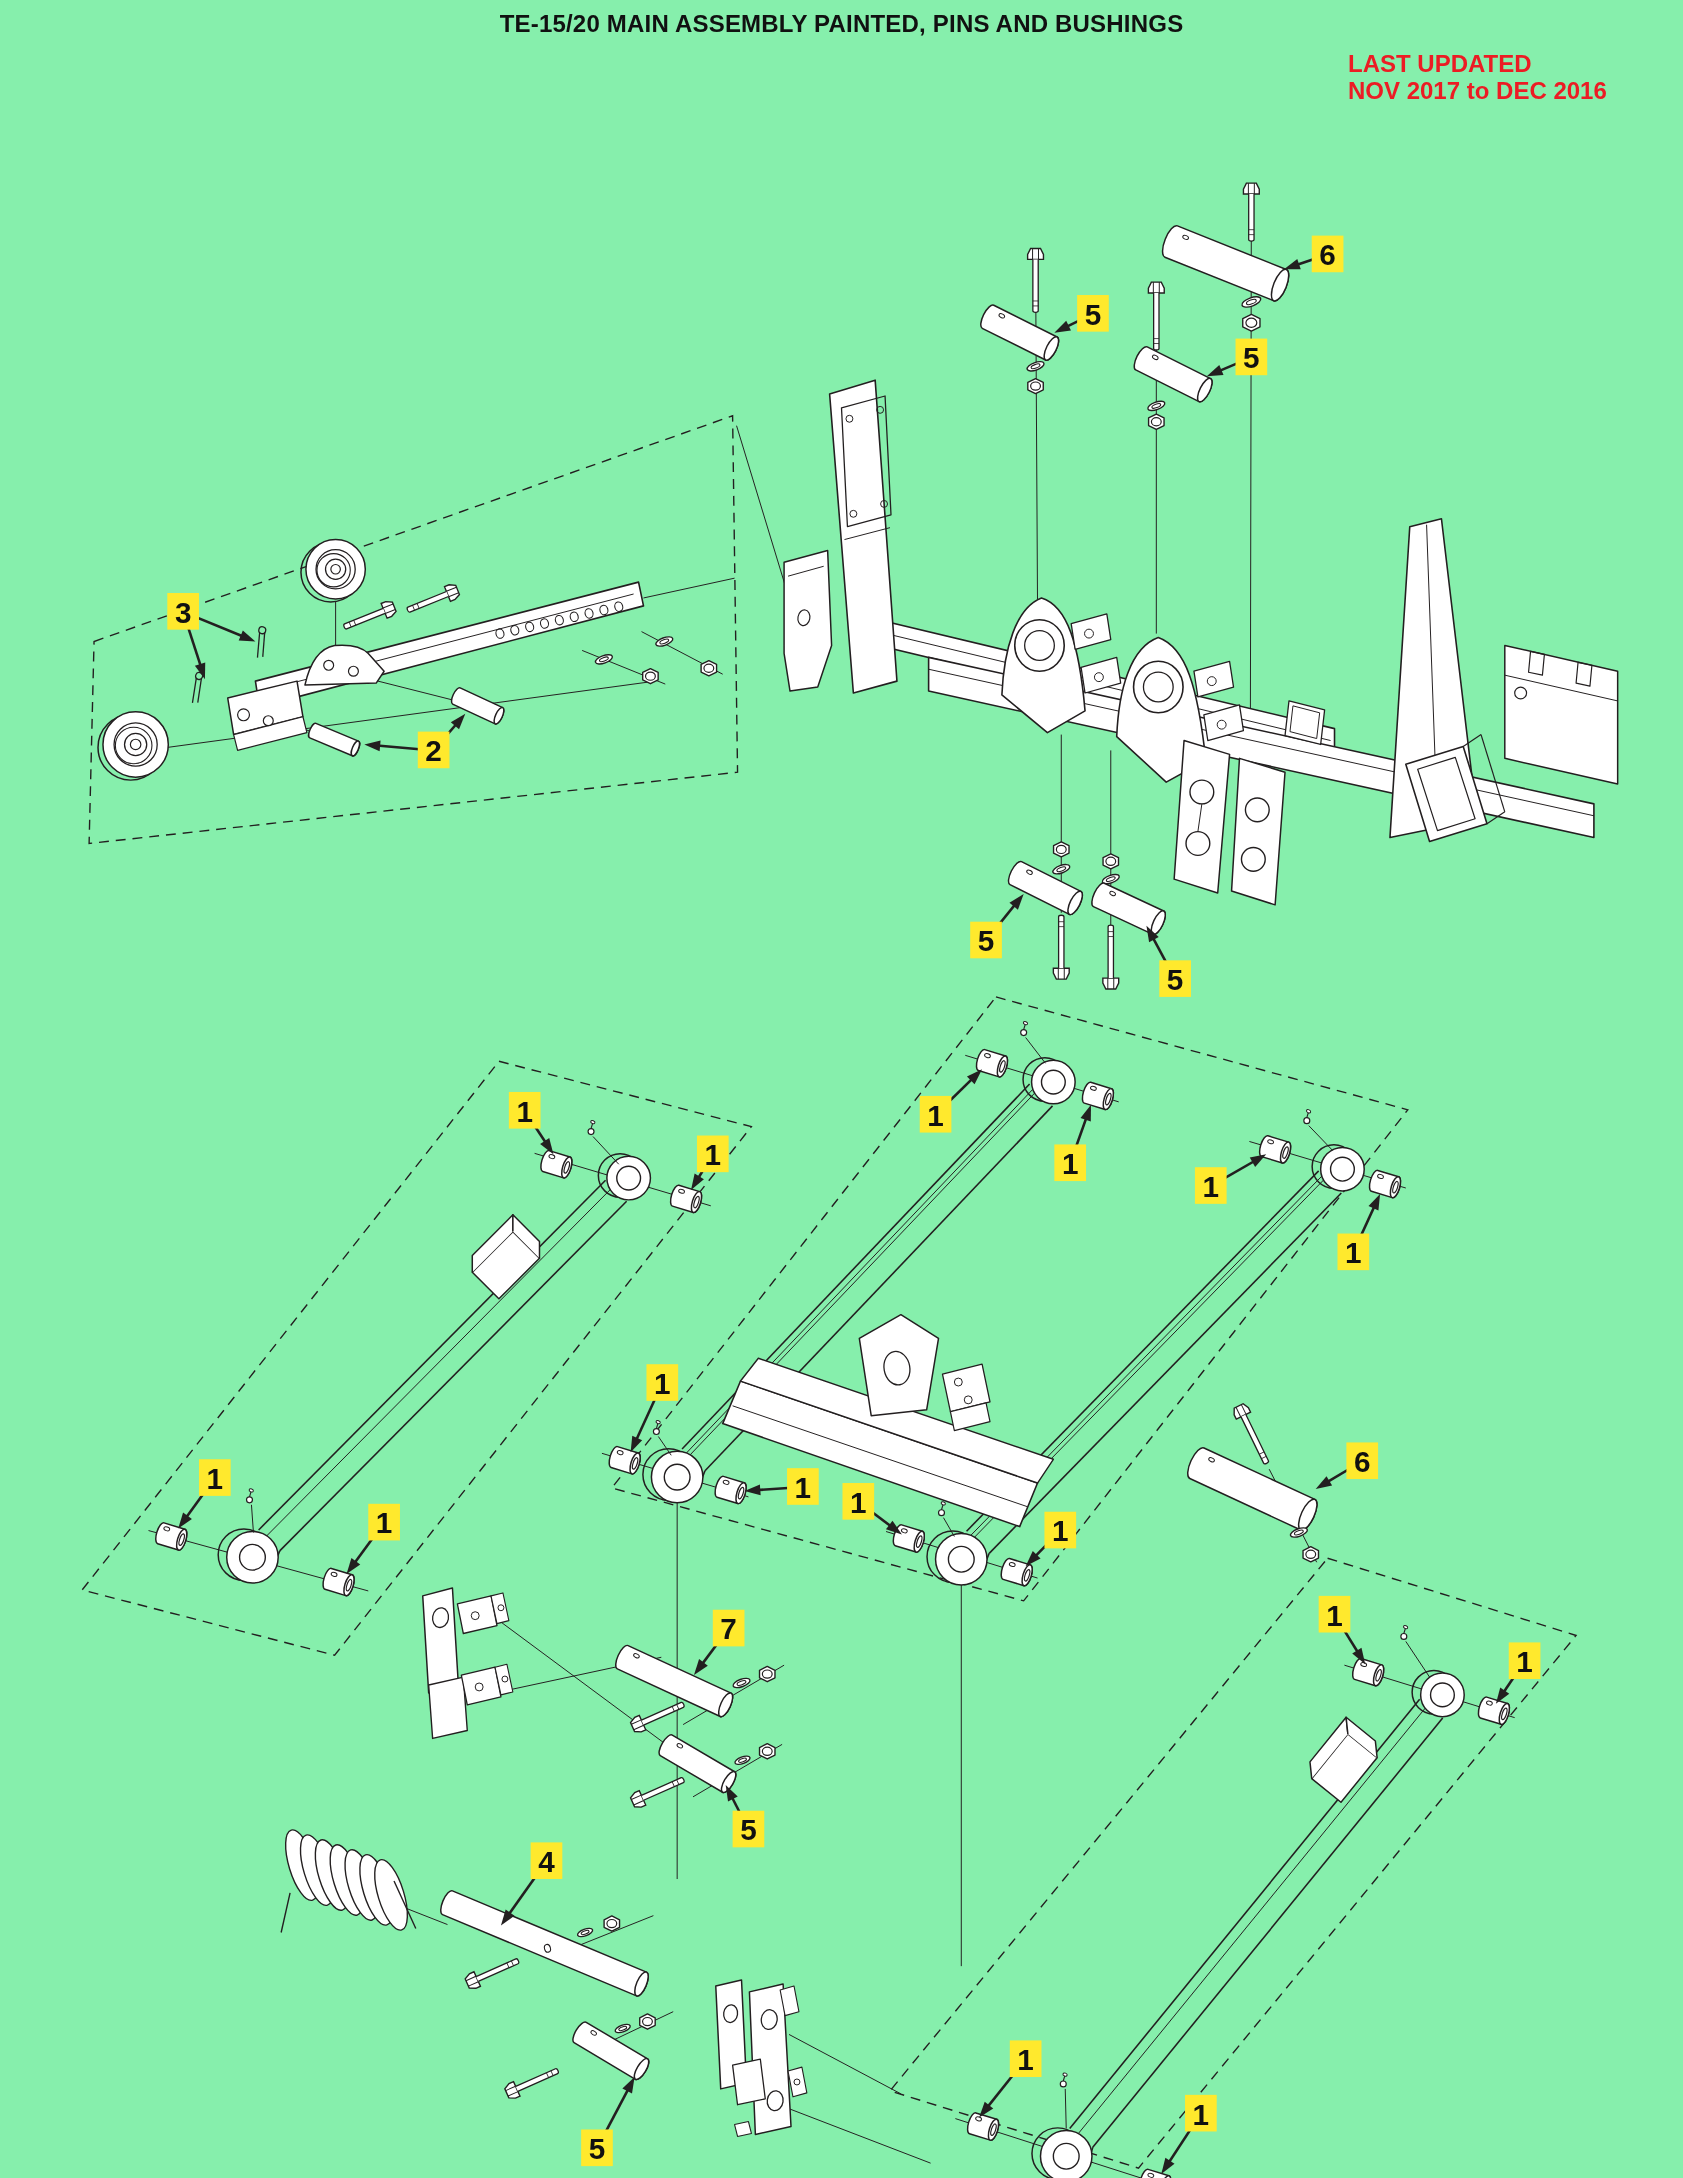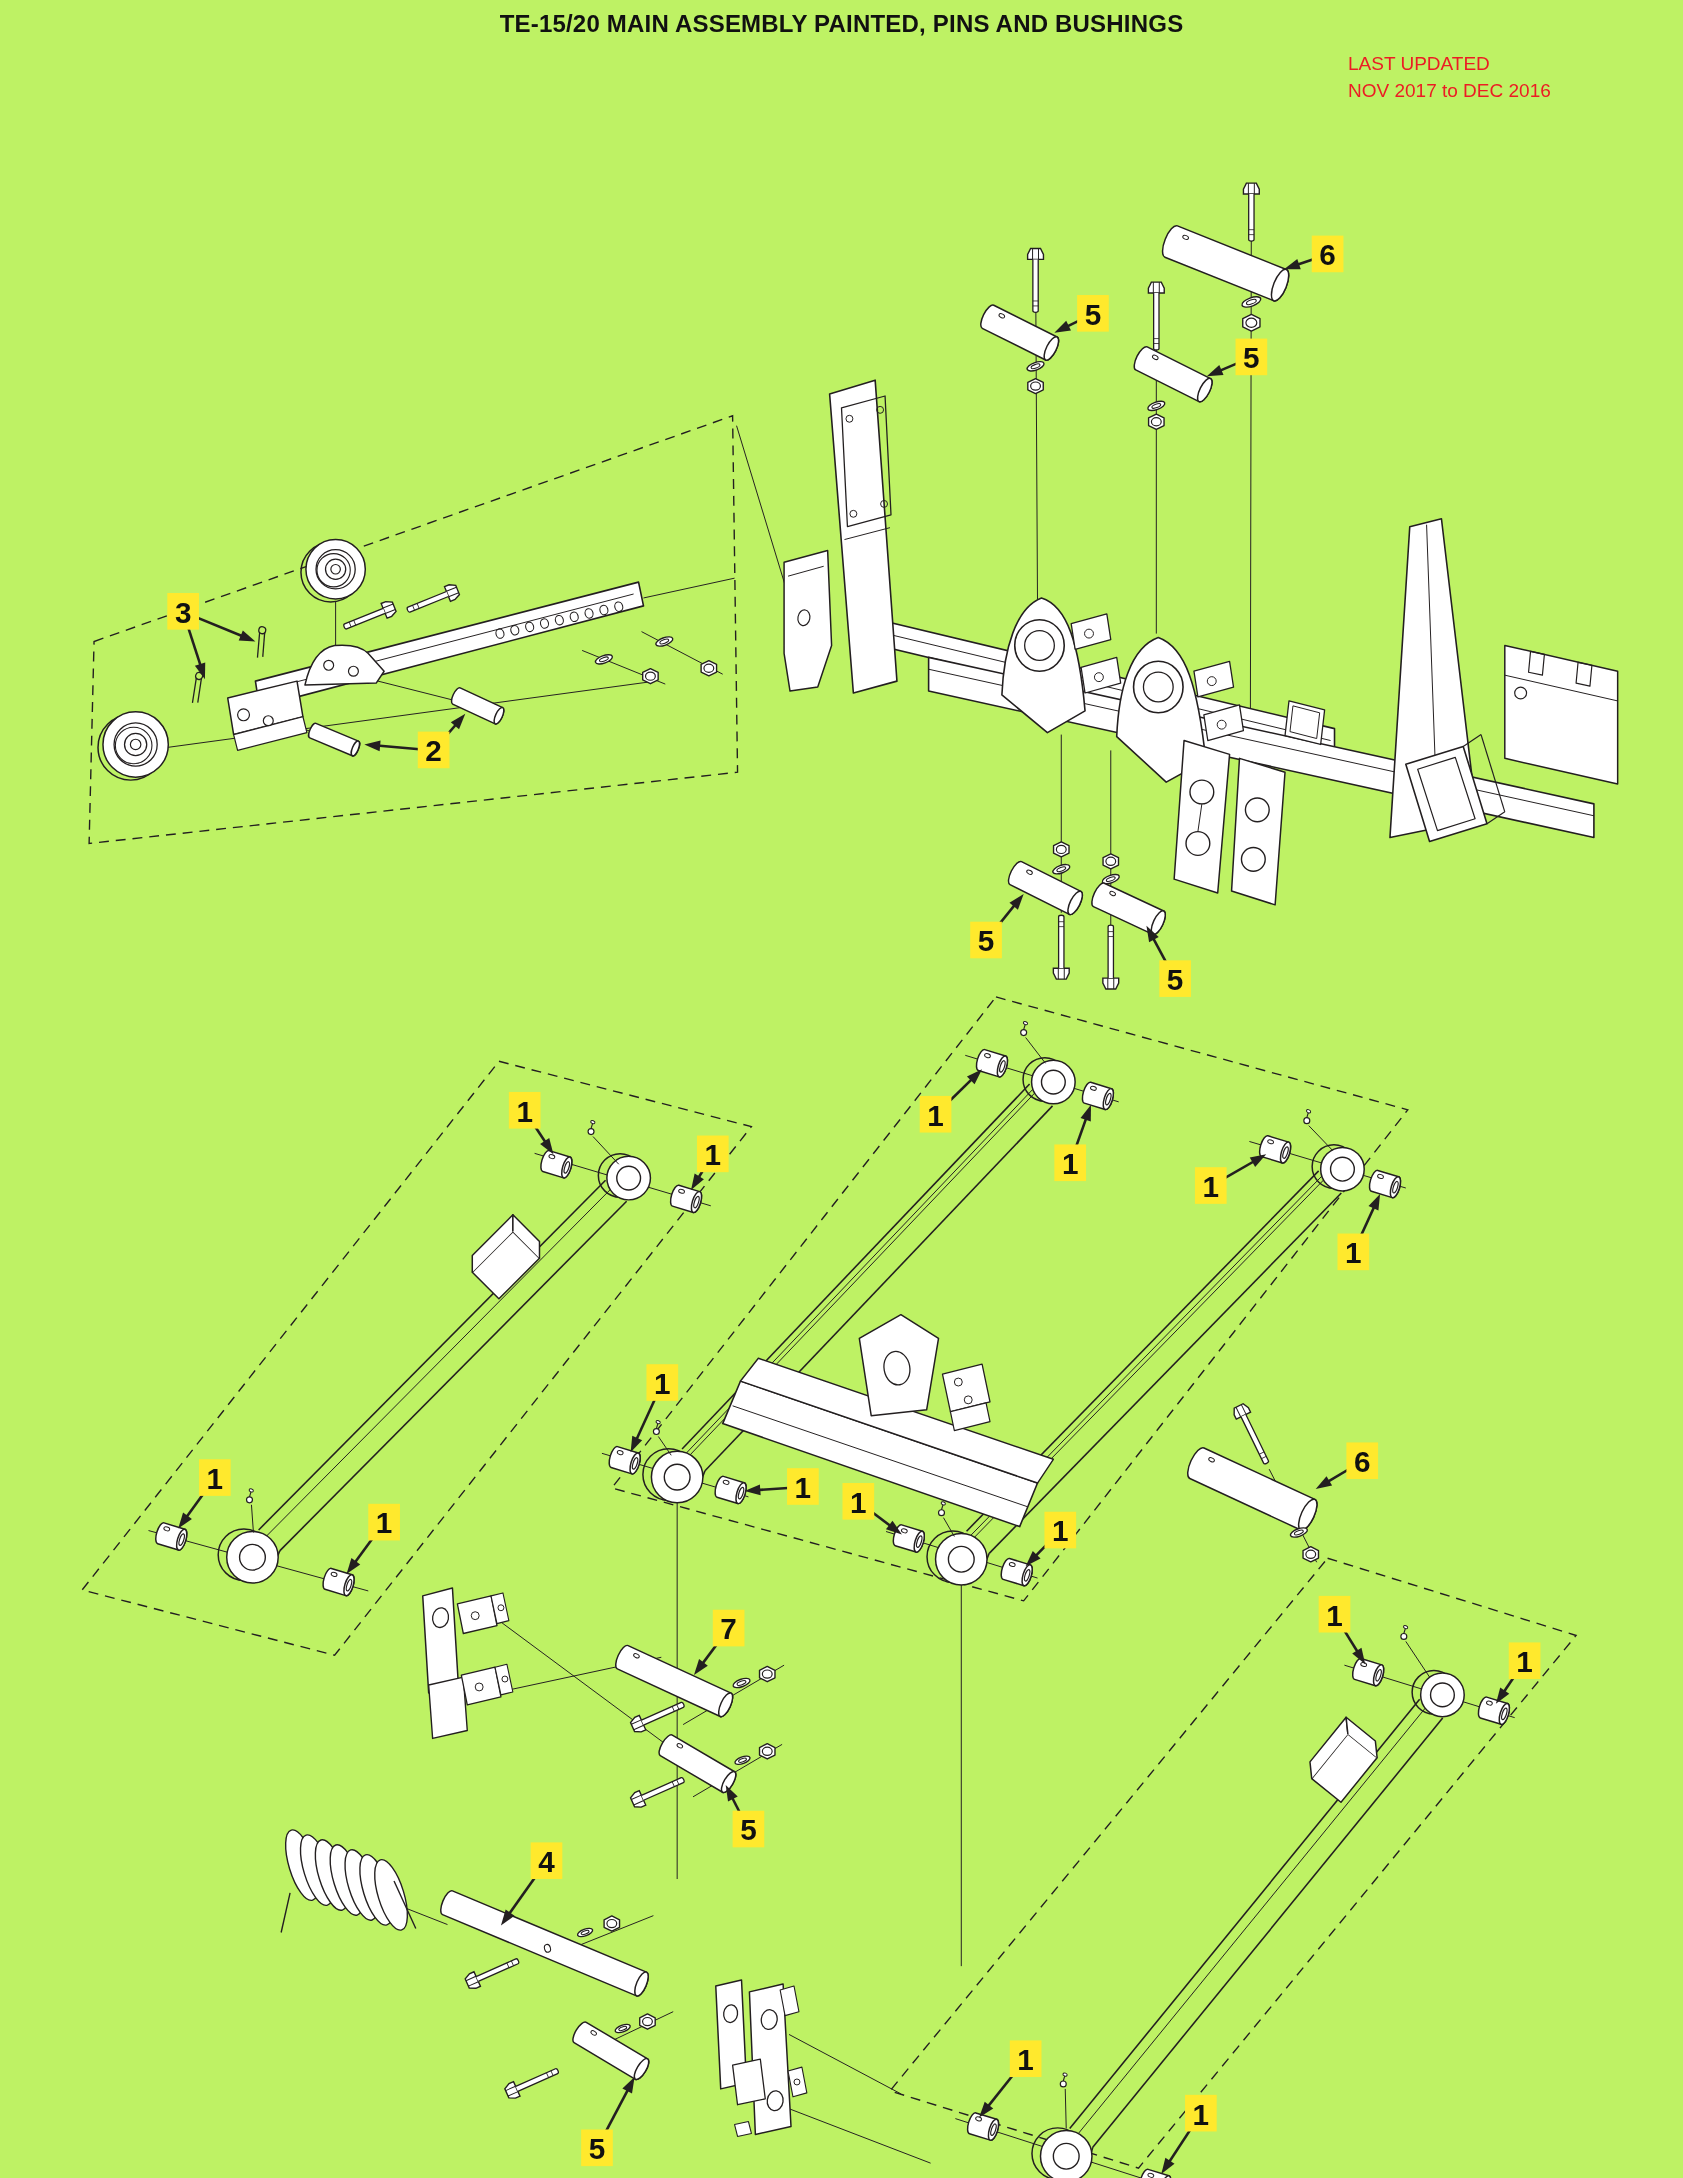--- a/index.html
+++ b/index.html
@@ -1,21 +1,21 @@
 <!DOCTYPE html>
 <html><head>
 <meta charset="utf-8">
 <style>
   html,body{margin:0;padding:0;background:#ffffff;}
-  .page{position:relative;width:1683px;height:2178px;background:#bef264;overflow:hidden;
+  .page{position:relative;width:1683px;height:2178px;background:#86efac;overflow:hidden;
         font-family:"Liberation Sans",sans-serif;}
   .title{position:absolute;top:10px;left:0;width:1683px;text-align:center;
          font-size:24px;font-weight:bold;color:#111;letter-spacing:0.2px;}
-  .updated{position:absolute;top:50px;left:1348px;width:297px;font-size:19px;
-           font-weight:normal;line-height:27px;}
+  .updated{position:absolute;top:50px;left:1348px;width:297px;font-size:24px;
+           font-weight:bold;line-height:27px;}
   svg{position:absolute;top:0;left:0;}
   .co-num{font-size:30px;font-weight:bold;}
 </style>
 </head>
 <body>
 
 <div class="page">
   <div class="title">TE-15/20 MAIN ASSEMBLY PAINTED, PINS AND BUSHINGS</div>
   <div class="updated" style="color: rgb(236, 28, 36);">
     <div>LAST UPDATED</div>

